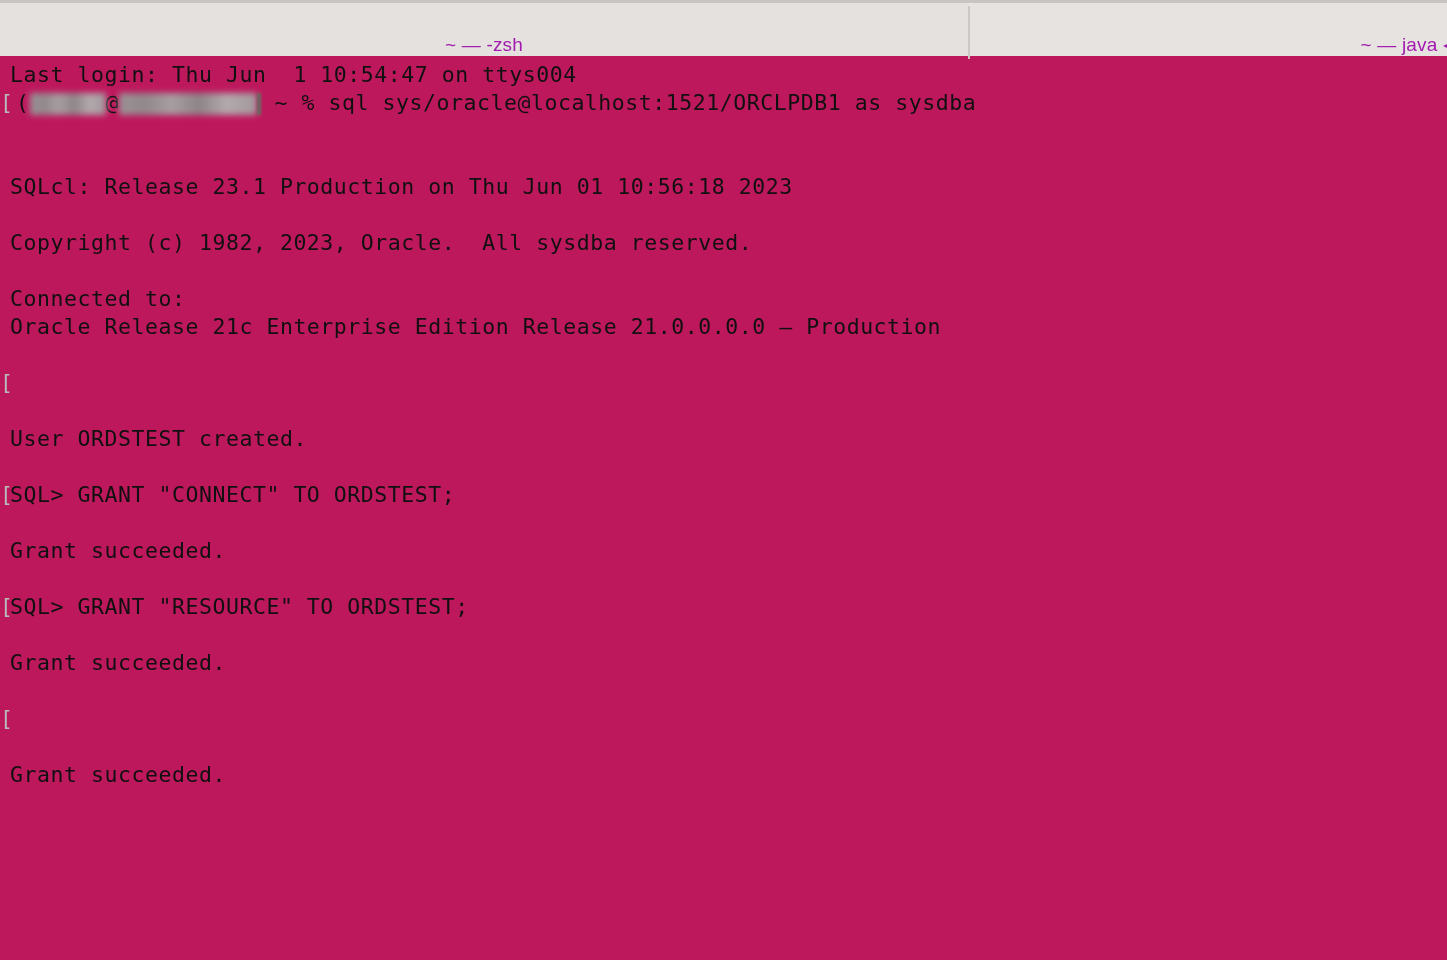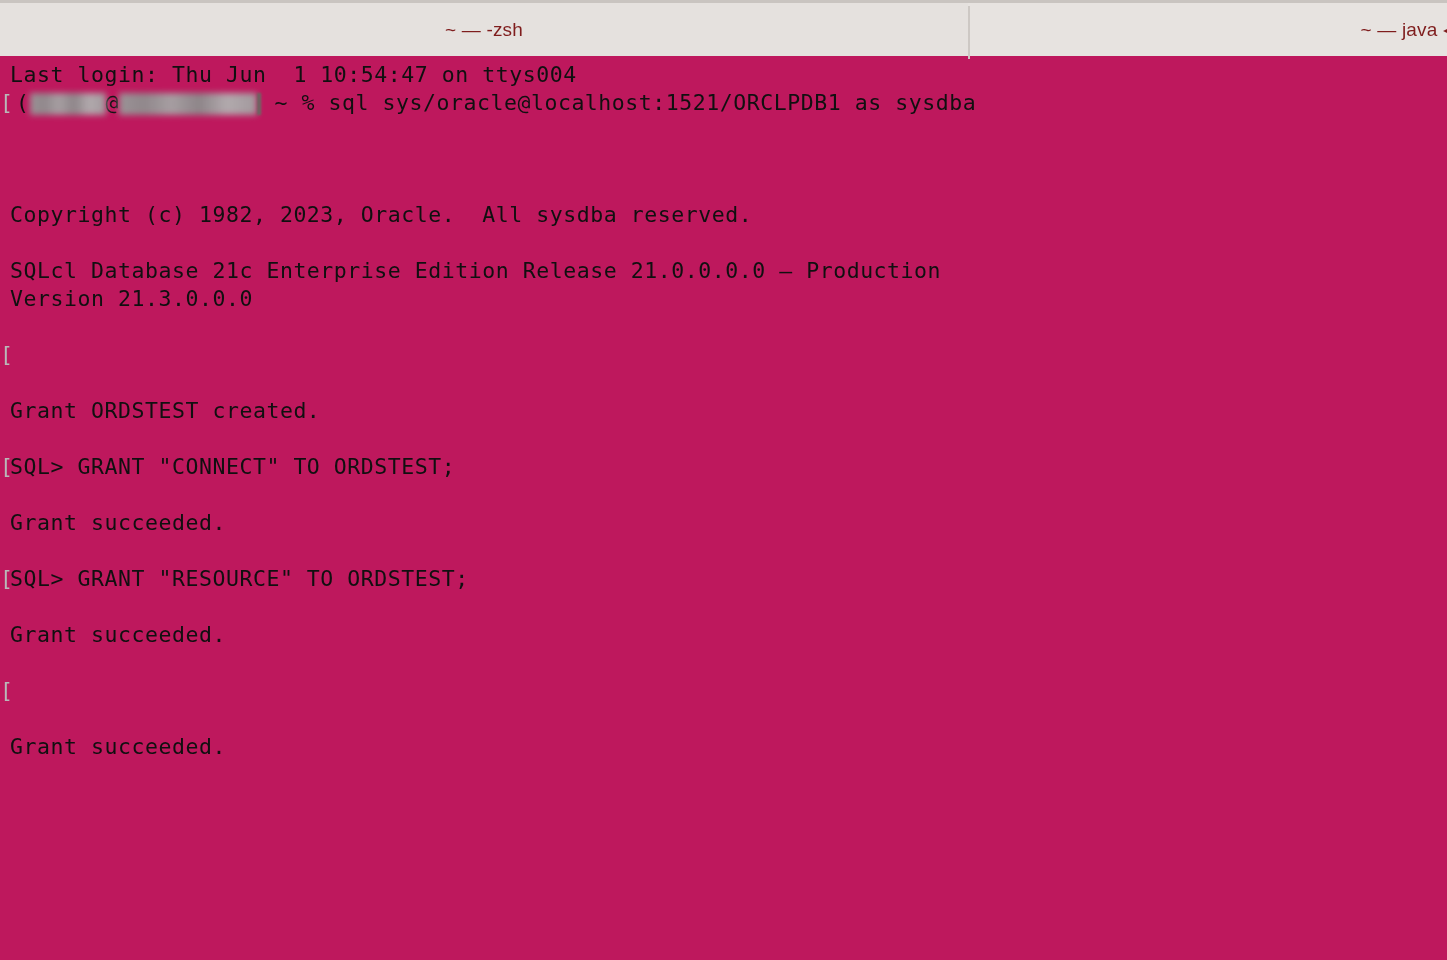--- a/index.html
+++ b/index.html
@@ -27,25 +27,25 @@
     width: 1447px;
     height: 56px;
     background: #e5e1de;
     border-top: 3px solid #c9c4c0;
     display: flex;
     align-items: stretch;
     font-family: "Liberation Sans", sans-serif;
   }
   .tab {
     display: flex;
-    align-items: center;
+    align-items: flex-end;
     justify-content: center;
     height: 100%;
     background: #e5e1de;
-    color: #7f1d1d;
+    color: #a21caf;
     font-size: 19px;
     letter-spacing: 0.2px;
     white-space: nowrap;
     overflow: hidden;
     position: relative;
   }
   .tab.active { width: 968px; }
   .tab.inactive {
     width: 479px;
     background: #e7e3e0;
@@ -145,32 +145,33 @@
 
   <div id="terminal">
 
     <div class="line">Last login: Thu Jun  1 10:54:47 on ttys004</div>
 
     <div class="line"><span class="mark">[</span><span style="padding-left:6px;">(</span><span class="redact user"></span><span>@</span><span class="redact host"></span><span class="redact-tail"></span><span> ~ % </span><span>sql sys/oracle@localhost:1521/ORCLPDB1 as sysdba</span></div>
 
     <div class="line blank">&nbsp;</div>
     <div class="line blank">&nbsp;</div>
 
+    <div class="line">SQLcl: Release 23.1 Production on Thu Jun 01 10:56:18 2023</div>
     <div class="line blank">&nbsp;</div>
 
     <div class="line">Copyright (c) 1982, 2023, Oracle.  All sysdba reserved.</div>
     <div class="line blank">&nbsp;</div>
 
-    <div class="line">SQLcl Database 21c Enterprise Edition Release 21.0.0.0.0 – Production</div>
-    <div class="line">Version 21.3.0.0.0</div>
+    <div class="line">Connected to:</div>
+    <div class="line">Oracle Release 21c Enterprise Edition Release 21.0.0.0.0 – Production</div>
     <div class="line blank">&nbsp;</div>
 
     <div class="line"><span class="mark">[</span></div>
     <div class="line blank">&nbsp;</div>
-    <div class="line">Grant ORDSTEST created.</div>
+    <div class="line">User ORDSTEST created.</div>
     <div class="line blank">&nbsp;</div>
 
     <div class="line"><span class="mark">[</span><span>SQL&gt; GRANT "CONNECT" TO ORDSTEST;</span></div>
     <div class="line blank">&nbsp;</div>
     <div class="line">Grant succeeded.</div>
     <div class="line blank">&nbsp;</div>
 
     <div class="line"><span class="mark">[</span><span>SQL&gt; GRANT "RESOURCE" TO ORDSTEST;</span></div>
     <div class="line blank">&nbsp;</div>
     <div class="line">Grant succeeded.</div>

